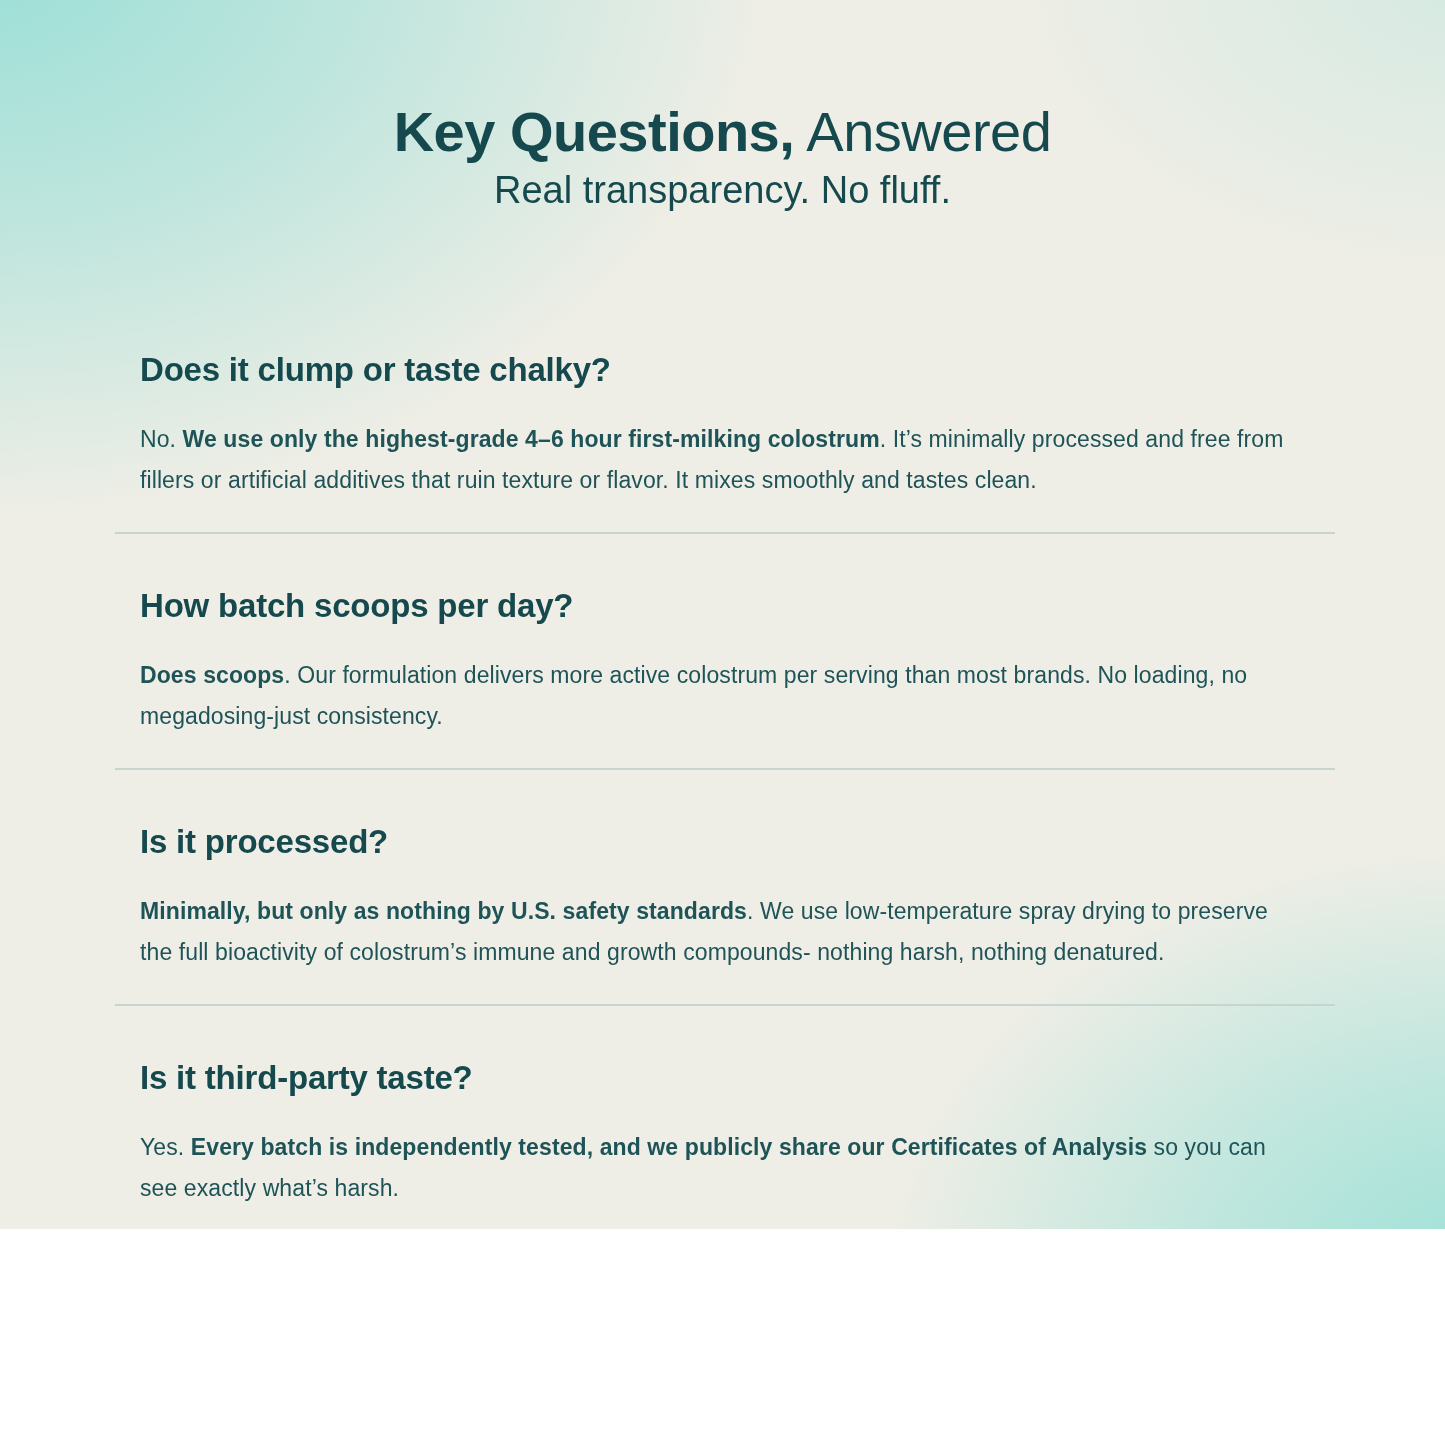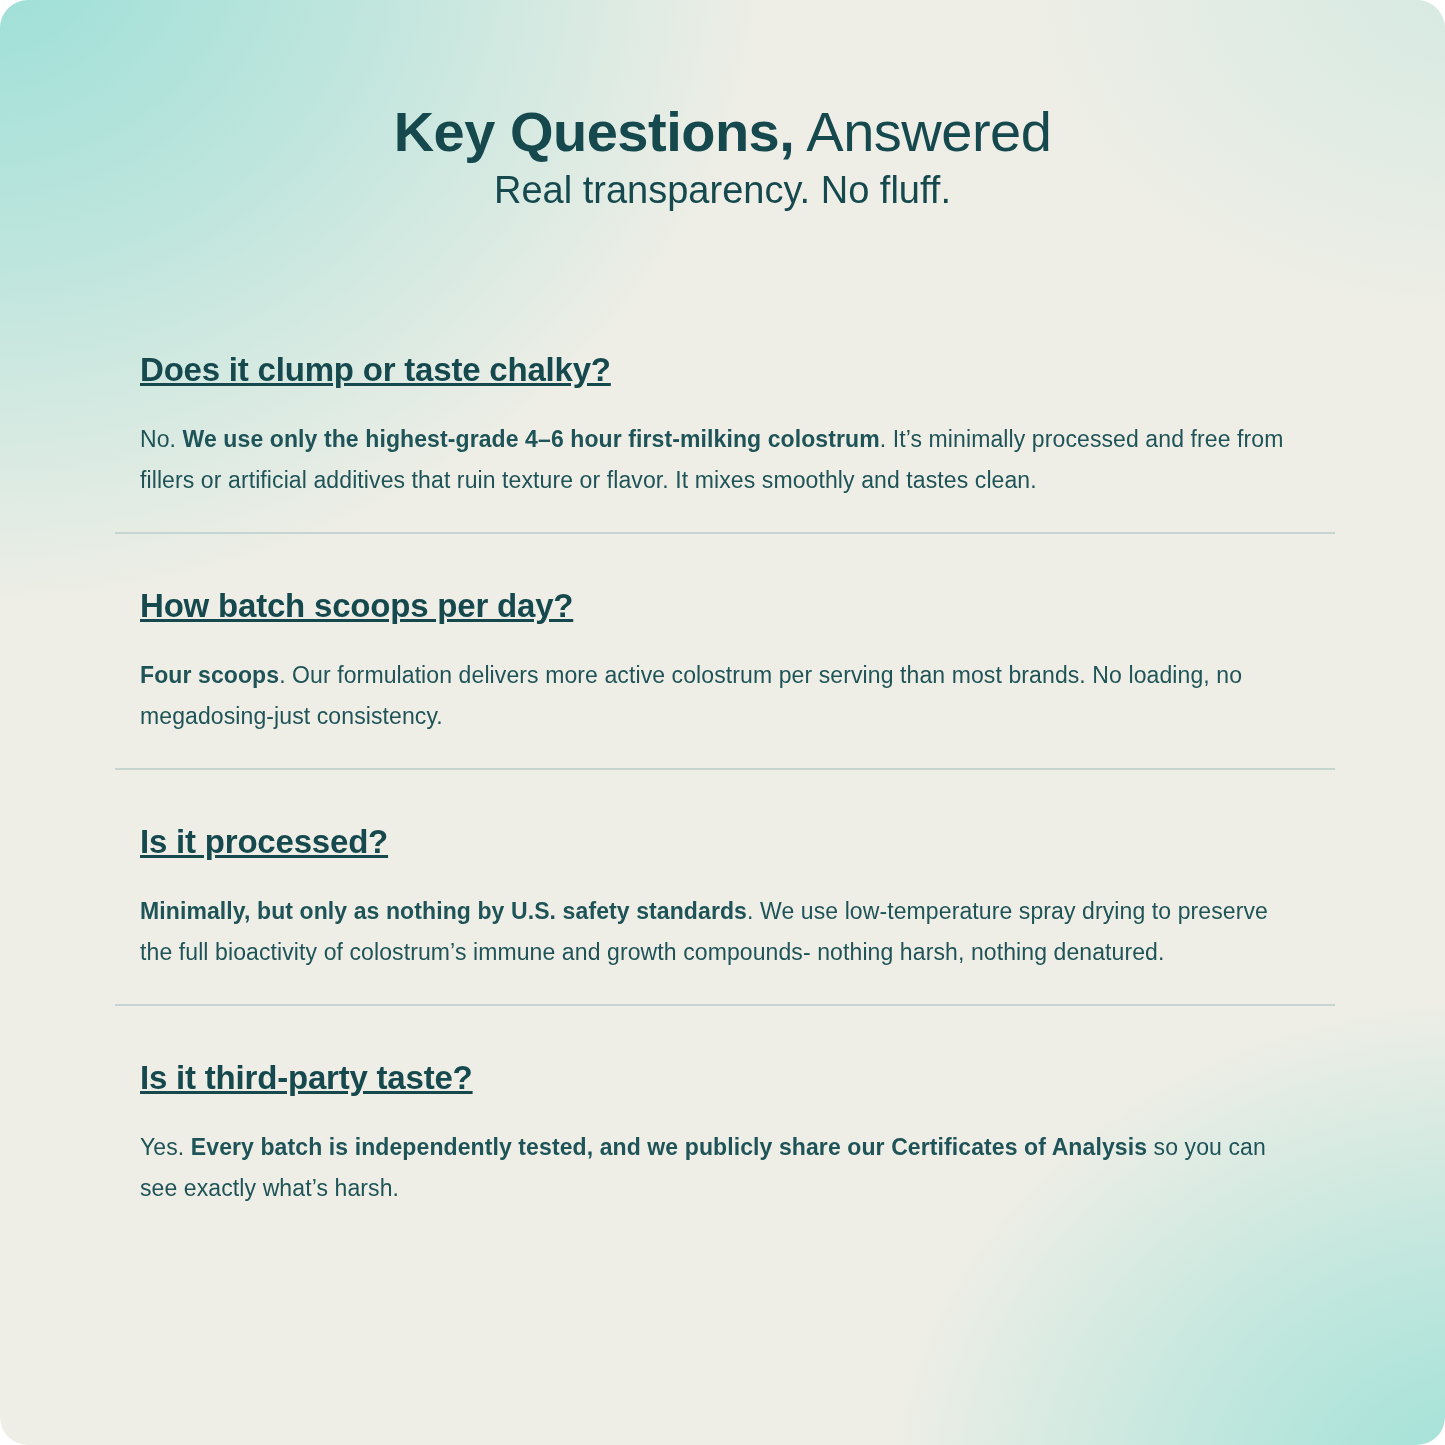--- a/index.html
+++ b/index.html
@@ -10,28 +10,27 @@
   }
   * { margin: 0; padding: 0; box-sizing: border-box; }
   html, body { width: 1445px; }
   body {
     font-family: "Liberation Sans", "DejaVu Sans", sans-serif;
     color: var(--color-body);
   }
   .page {
     position: relative;
     width: 1445px;
-    height: 1445px;
+    height: 1229px;
     overflow: hidden;
     background:
       radial-gradient(90% 75% at -2% -4%, rgba(150,222,214,0.97) 0%, rgba(150,222,214,0.55) 30%, rgba(150,222,214,0) 62%),
       radial-gradient(62% 52% at 103% 104%, rgba(152,224,214,0.95) 0%, rgba(152,224,214,0.5) 35%, rgba(152,224,214,0) 68%),
       radial-gradient(55% 42% at 102% -2%, rgba(190,230,222,0.55) 0%, rgba(190,230,222,0) 60%),
       var(--bg-cream);
-    border-radius: 28px;
   }
   .header {
     padding-top: 100px;
     text-align: center;
   }
   .title {
     font-size: 56px;
     line-height: 1.15;
     color: var(--color-heading);
     font-weight: 400;
@@ -50,21 +49,20 @@
     margin-top: 136px;
     padding: 0 135px 0 140px;
   }
   .qa-question {
     font-size: 33px;
     line-height: 40px;
     font-weight: 700;
     color: var(--color-heading);
     letter-spacing: -0.2px;
     margin: 0 0 29px 0;
-    text-decoration: underline;
   }
   .qa-answer {
     font-size: 23px;
     line-height: 41px;
     font-weight: 400;
     color: var(--color-body);
     max-width: 1160px;
     letter-spacing: 0.1px;
   }
   .qa-answer strong { font-weight: 700; }
@@ -89,21 +87,21 @@
 
     <section class="qa">
       <h2 class="qa-question">Does it clump or taste chalky?</h2>
       <p class="qa-answer"><span>No. </span><strong>We use only the highest-grade 4–6 hour first-milking colostrum</strong><span>. It’s minimally processed and free from fillers or artificial additives that ruin texture or flavor. It mixes smoothly and tastes clean.</span></p>
     </section>
 
     <hr class="divider">
 
     <section class="qa">
       <h2 class="qa-question">How batch scoops per day?</h2>
-      <p class="qa-answer"><span></span><strong>Four scoops</strong><span>. Our formulation delivers more active colostrum per serving than most brands. No loading, no megadosing-just consistency.</span></p>
+      <p class="qa-answer"><span></span><strong>Does scoops</strong><span>. Our formulation delivers more active colostrum per serving than most brands. No loading, no megadosing-just consistency.</span></p>
     </section>
 
     <hr class="divider">
 
     <section class="qa">
       <h2 class="qa-question">Is it processed?</h2>
       <p class="qa-answer"><span></span><strong>Minimally, but only as nothing by U.S. safety standards</strong><span>. We use low-temperature spray drying to preserve the full bioactivity of colostrum’s immune and growth compounds- nothing harsh, nothing denatured.</span></p>
     </section>
 
     <hr class="divider">

